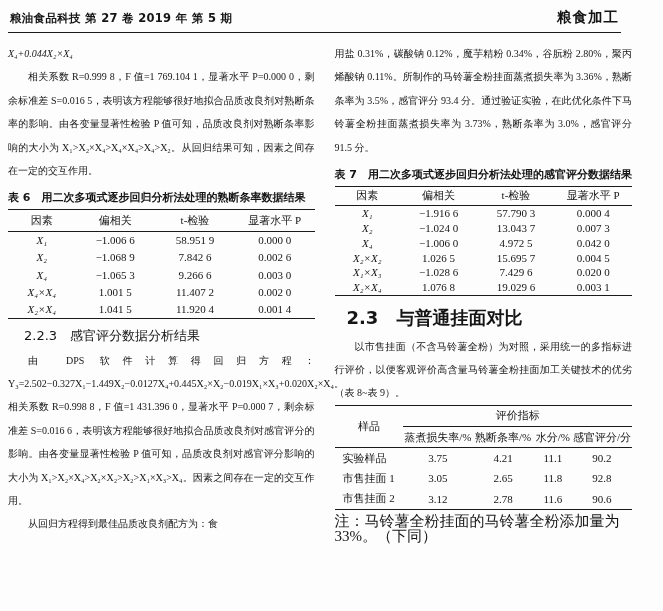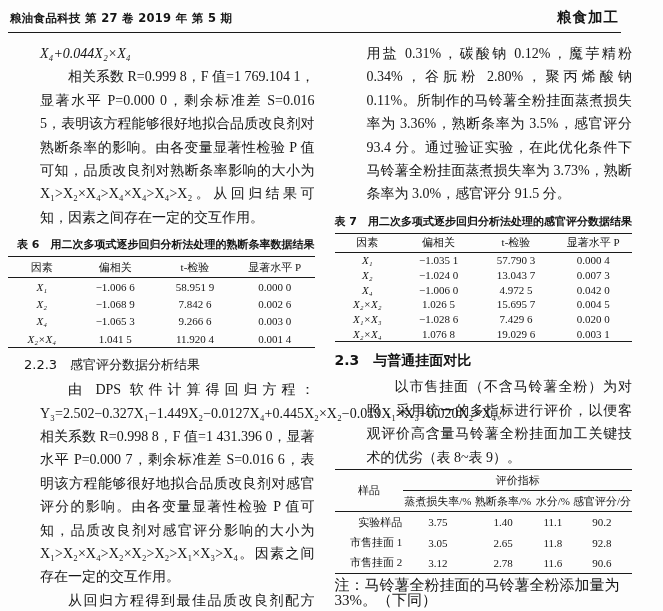--- a/index.html
+++ b/index.html
@@ -12,38 +12,38 @@
   .runhead { display:flex; justify-content:space-between; align-items:baseline; padding:2px 2px 0 2px; }
   .runhead-left  { font-family:"DejaVu Sans","Liberation Sans",sans-serif; font-size:11.5px; font-weight:bold; letter-spacing:.3px; }
   .runhead-right { font-family:"DejaVu Sans","Liberation Sans",sans-serif; font-size:14.5px; font-weight:bold; letter-spacing:1px; }
   .runhead-rule { border-bottom:1.6px solid #1a1a1a; margin-top:5px; }
 
   
   .columns { display:flex; gap:20px; margin-top:9px; }
   .col { width:50%; }
 
   
-  .para { font-size:14px; line-height:23.4px; text-align:justify; text-justify:inter-ideograph; text-indent:2em;margin-left:32px; }
+  .para { font-size:10px; line-height:23.4px; text-align:justify; text-justify:inter-ideograph; text-indent:2em; }
   .noindent { text-indent:0; }
   .eqtail { font-style:italic; }
 
   
   .h3 { font-family:"DejaVu Sans","Liberation Sans",sans-serif; font-size:13px; margin:8px 0 4px 16px; font-weight:normal; }
-  .h2 { font-family:"DejaVu Sans","Liberation Sans",sans-serif; font-size:14px; margin:10px 0 5px 0; font-weight:bold; }
-
-  
-  .tbl-caption { font-family:"DejaVu Sans","Liberation Sans",sans-serif; font-size:11px; font-weight:bold; text-align:right; margin:8px 0 4px 0; white-space:nowrap; }
+  .h2 { font-family:"DejaVu Sans","Liberation Sans",sans-serif; font-size:18px; margin:10px 0 5px 12px; font-weight:bold; }
+
+  
+  .tbl-caption { font-family:"DejaVu Sans","Liberation Sans",sans-serif; font-size:11px; font-weight:bold; text-align:left; margin:8px 0 4px 0; white-space:nowrap; }
   table { width:100%; border-collapse:collapse; font-size:11px;
           border-top:1.6px solid #1a1a1a; border-bottom:1.6px solid #1a1a1a; }
   thead tr:last-child { border-bottom:.9px solid #1a1a1a; }
   th { font-weight:normal; }
   th,td { text-align:center; padding:2.6px 1px; white-space:nowrap; }
   .t7 th, .t7 td { padding:1.4px 1px; }
   .factor-col td:first-child { font-style:italic; }
-  .t8 td:first-child { text-align:right; padding-left:8px; }
+  .t8 td:first-child { text-align:left; padding-left:8px; }
   .t8 th.group { border-bottom:.9px solid #1a1a1a;margin-top:20px; }
   .tbl-note { font-size:15px; margin-top:4px; line-height:15px; }
   .mt6 { margin-top:6px; }
 </style>
 </head>
 <body>
 
 <div class="page">
 
   <div class="runhead">
@@ -84,20 +84,26 @@
               <td>7.842 6</td>
               <td>0.002 6</td>
             </tr>
             <tr>
               <td>X₄</td>
               <td>−1.065 3</td>
               <td>9.266 6</td>
               <td>0.003 0</td>
             </tr>
             <tr>
+              <td>X₄×X₄</td>
+              <td>1.001 5</td>
+              <td>11.407 2</td>
+              <td>0.002 0</td>
+            </tr>
+            <tr>
               <td>X₂×X₄</td>
               <td>1.041 5</td>
               <td>11.920 4</td>
               <td>0.001 4</td>
             </tr>
           </tbody>
       </table>
 
       <h3 class="h3">2.2.3　感官评分数据分析结果</h3>
 
@@ -116,21 +122,21 @@
             <th style="width:22%">因素</th>
             <th style="width:26%">偏相关</th>
             <th style="width:26%">t-检验</th>
             <th style="width:26%">显著水平 P</th>
           </tr>
         </thead>
         <tbody>
 
         <tr>
               <td>X₁</td>
-              <td>−1.035 1</td>
+              <td>−1.916 6</td>
               <td>57.790 3</td>
               <td>0.000 4</td>
             </tr>
             <tr>
               <td>X₂</td>
               <td>−1.024 0</td>
               <td>13.043 7</td>
               <td>0.007 3</td>
             </tr>
             <tr>
@@ -175,21 +181,21 @@
             <th style="width:21%">熟断条率/%</th>
             <th style="width:13%">水分/%</th>
             <th style="width:19%">感官评分/分</th>
           </tr>
         </thead>
         <tbody>
 
         <tr>
               <td>实验样品</td>
               <td>3.75</td>
-              <td>1.40</td>
+              <td>4.21</td>
               <td>11.1</td>
               <td>90.2</td>
             </tr>
             <tr>
               <td>市售挂面 1</td>
               <td>3.05</td>
               <td>2.65</td>
               <td>11.8</td>
               <td>92.8</td>
             </tr>

